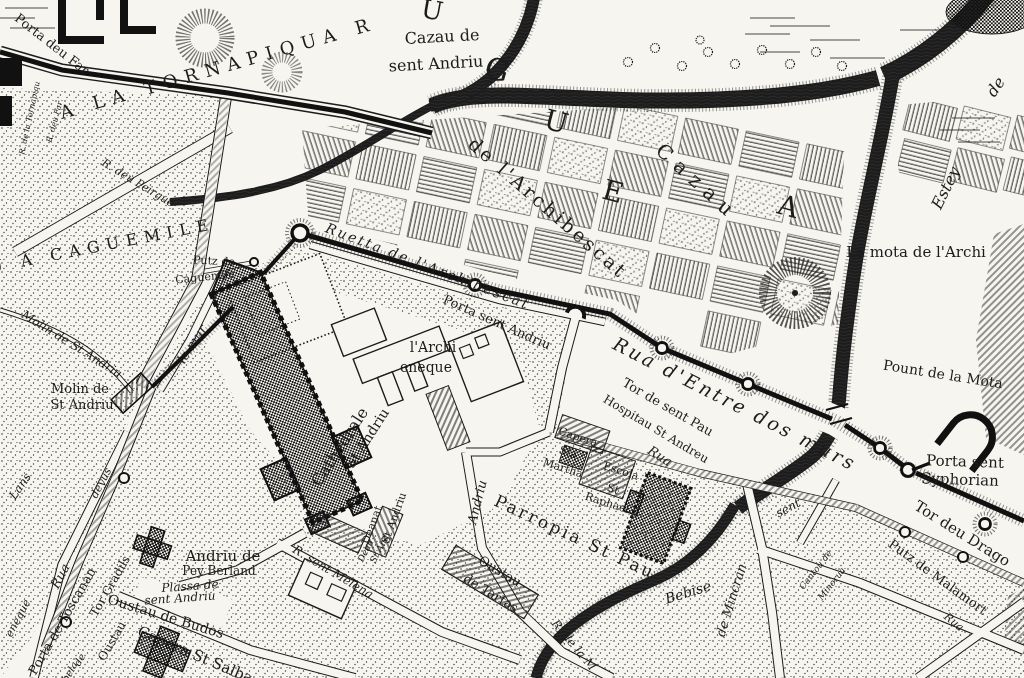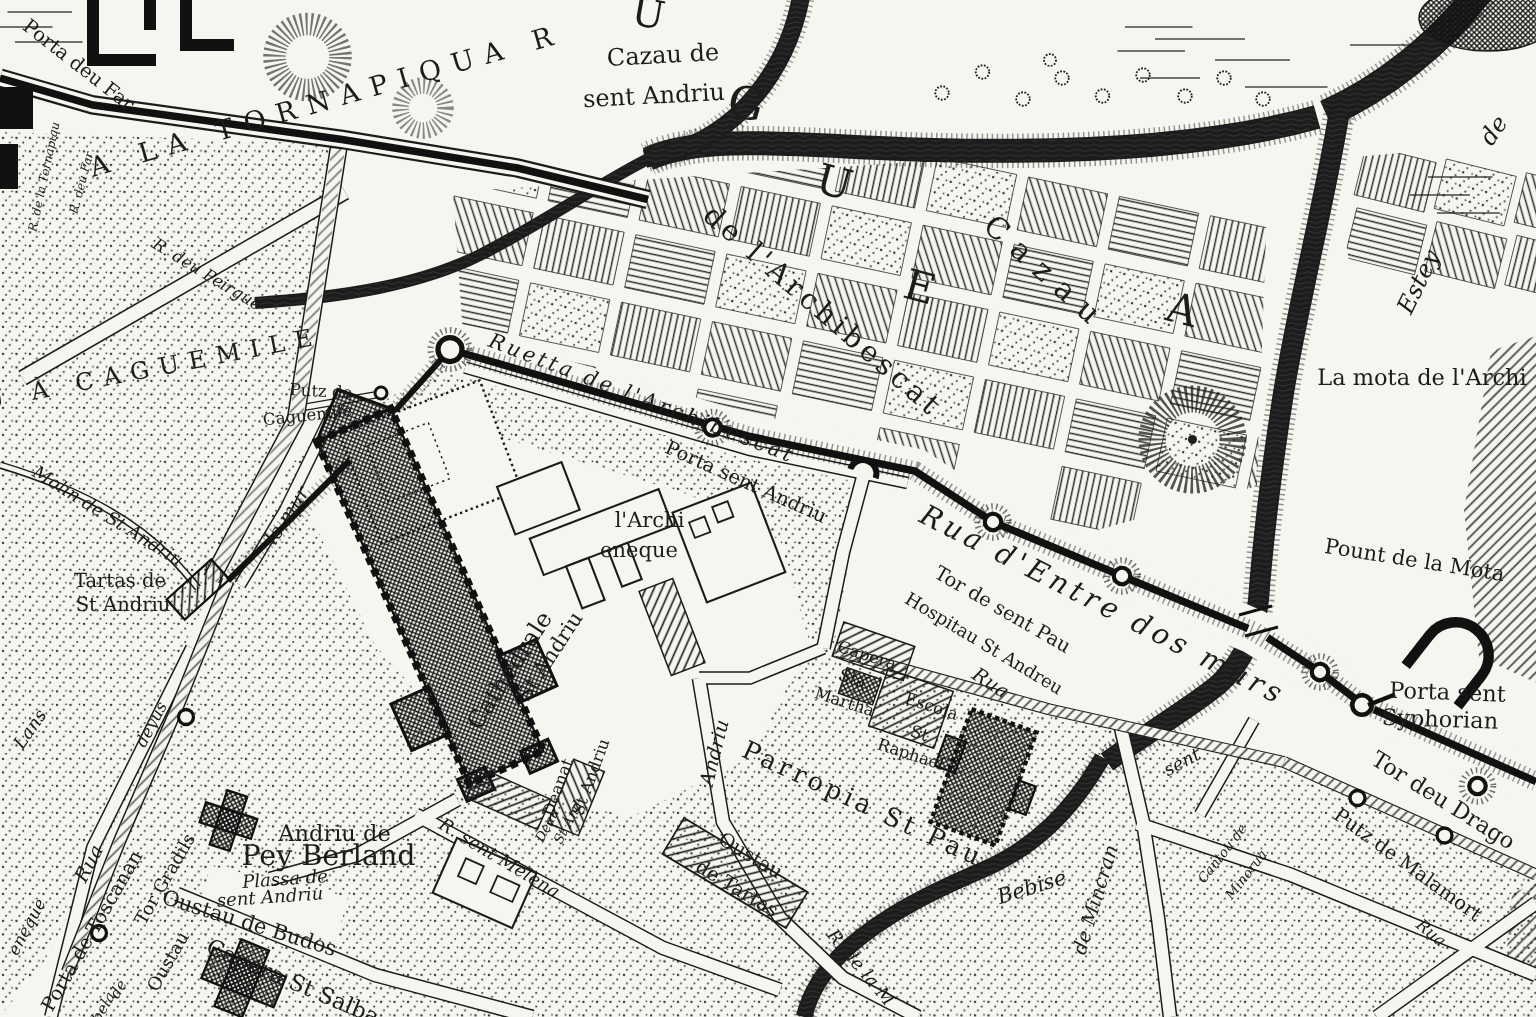--- a/index.html
+++ b/index.html
@@ -375,40 +375,40 @@
   <div class="lb" style="left:436px;top:64px;--r:-3deg;font-size:16px">sent Andriu</div>
   <div class="lb" style="left:432px;top:10px;--r:10deg;font-size:26px">U</div>
   <div class="lb" style="left:497px;top:70px;--r:15deg;font-size:30px">G</div>
   <div class="lb" style="left:556px;top:122px;--r:15deg;font-size:28px">U</div>
   <div class="lb" style="left:613px;top:192px;--r:15deg;font-size:28px">E</div>
   <div class="lb" style="left:788px;top:207px;--r:15deg;font-size:28px">A</div>
   <div class="lb sp" style="left:698px;top:182px;--r:42deg;font-size:20px">Cazau</div>
   <div class="lb sp2" style="left:548px;top:208px;--r:41deg;font-size:19px">de l'Archibescat</div>
   <div class="lb it" style="left:946px;top:188px;--r:-64deg;font-size:16px">Estey</div>
   <div class="lb it" style="left:996px;top:87px;--r:-55deg;font-size:16px">de</div>
-  <div class="lb" style="left:948px;top:252px;font-size:15px">La mota de l'Archi</div>
+  <div class="lb" style="left:916px;top:252px;font-size:15px">La mota de l'Archi</div>
   <div class="lb it sp2" style="left:428px;top:266px;--r:21deg;font-size:14px">Ruetta de l'Archibescat</div>
   <div class="lb" style="left:497px;top:322px;--r:24deg;font-size:13px">Porta sent Andriu</div>
   <div class="lb it sp2" style="left:735px;top:404px;--r:27deg;font-size:19px">Rua d'Entre dos murs</div>
   <div class="lb" style="left:668px;top:407px;--r:30deg;font-size:13px">Tor de sent Pau</div>
   <div class="lb" style="left:656px;top:429px;--r:31deg;font-size:12px">Hospitau St Andreu</div>
   <div class="lb it" style="left:660px;top:456px;--r:33deg;font-size:13px">Rua</div>
   <div class="lb" style="left:943px;top:374px;--r:9deg;font-size:14px">Pount de la Mota</div>
   <div class="lb" style="left:965px;top:462px;--r:2deg;font-size:15px">Porta sent</div>
   <div class="lb" style="left:960px;top:480px;--r:2deg;font-size:15px">Syphorian</div>
   <div class="lb" style="left:962px;top:534px;--r:32deg;font-size:15px">Tor deu Drago</div>
   <div class="lb" style="left:938px;top:577px;--r:36deg;font-size:13px">Putz de Malamort</div>
   <div class="lb it" style="left:954px;top:622px;--r:40deg;font-size:11px">Rua</div>
   <div class="lb it" style="left:816px;top:570px;--r:-52deg;font-size:9px">Cantou de</div>
   <div class="lb it" style="left:832px;top:584px;--r:-52deg;font-size:9px">Minorua</div>
   <div class="lb sp" style="left:102px;top:246px;--r:-11deg;font-size:16px">U À CAGUEMILE</div>
   <div class="lb" style="left:214px;top:261px;--r:3deg;font-size:11px">Putz de</div>
   <div class="lb" style="left:205px;top:277px;--r:-6deg;font-size:11px">Caguemile</div>
   <div class="lb it" style="left:72px;top:344px;--r:32deg;font-size:12px">Molin de St Andriu</div>
-  <div class="lb" style="left:80px;top:388px;font-size:13px">Tartas de</div>
+  <div class="lb" style="left:80px;top:388px;font-size:13px">Molin de</div>
   <div class="lb" style="left:82px;top:404px;font-size:13px">St Andriu</div>
   <div class="lb it" style="left:192px;top:344px;--r:-57deg;font-size:13px">le mur</div>
   <div class="lb" style="left:433px;top:347px;font-size:14px">l'Archi</div>
   <div class="lb" style="left:426px;top:367px;font-size:14px">eneque</div>
   <div class="lb" style="left:340px;top:447px;--r:-57deg;font-size:16px">Cathedrale</div>
   <div class="lb" style="left:367px;top:438px;--r:-57deg;font-size:14px">St Andriu</div>
   <div class="lb" style="left:372px;top:525px;--r:-70deg;font-size:11px">Deanat</div>
   <div class="lb" style="left:394px;top:518px;--r:-70deg;font-size:11px">St Andriu</div>
   <div class="lb it" style="left:477px;top:502px;--r:-76deg;font-size:13px">Andriu</div>
   <div class="lb" style="left:578px;top:437px;--r:18deg;font-size:11px">Capera</div>
@@ -418,21 +418,21 @@
   <div class="lb" style="left:613px;top:489px;--r:18deg;font-size:11px">St</div>
   <div class="lb" style="left:607px;top:503px;--r:18deg;font-size:11px">Raphael</div>
   <div class="lb sp2" style="left:575px;top:537px;--r:25deg;font-size:17px">Parropia St Pau</div>
   <div class="lb" style="left:500px;top:571px;--r:31deg;font-size:13px">Oustau</div>
   <div class="lb" style="left:491px;top:593px;--r:31deg;font-size:13px">de Tartas</div>
   <div class="lb it" style="left:688px;top:592px;--r:-17deg;font-size:14px">Bebise</div>
   <div class="lb it" style="left:574px;top:645px;--r:50deg;font-size:12px">R. de la M</div>
   <div class="lb it" style="left:731px;top:600px;--r:-73deg;font-size:13px">de Mincran</div>
   <div class="lb it" style="left:788px;top:508px;--r:-28deg;font-size:12px">sent</div>
   <div class="lb" style="left:223px;top:556px;font-size:15px">Andriu de</div>
-  <div class="lb" style="left:219px;top:571px;font-size:19px">Pey Berland</div>
+  <div class="lb" style="left:219px;top:571px;font-size:12px">Pey Berland</div>
   <div class="lb it" style="left:190px;top:586px;--r:-4deg;font-size:12px">Plassa de</div>
   <div class="lb it" style="left:180px;top:598px;--r:-4deg;font-size:12px">sent Andriu</div>
   <div class="lb" style="left:166px;top:616px;--r:17deg;font-size:14px">Oustau de Budos</div>
   <div class="lb" style="left:195px;top:655px;--r:23deg;font-size:15px">Capera St Salba</div>
   <div class="lb it" style="left:333px;top:572px;--r:31deg;font-size:12px">R. sent Melena</div>
   <div class="lb it" style="left:366px;top:551px;--r:-62deg;font-size:9px">Deau</div>
   <div class="lb it" style="left:380px;top:549px;--r:-62deg;font-size:9px">St And</div>
   <div class="lb it" style="left:20px;top:486px;--r:-55deg;font-size:12px">Lans</div>
   <div class="lb it" style="left:101px;top:483px;--r:-62deg;font-size:11px">deyus</div>
   <div class="lb it" style="left:60px;top:576px;--r:-62deg;font-size:13px">Rua</div>

